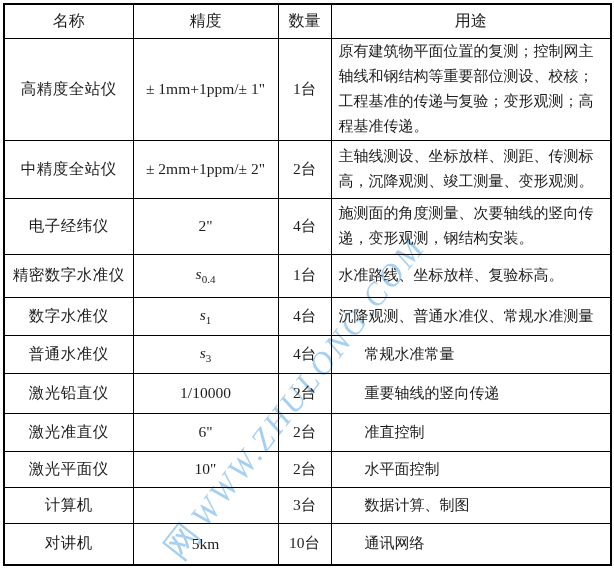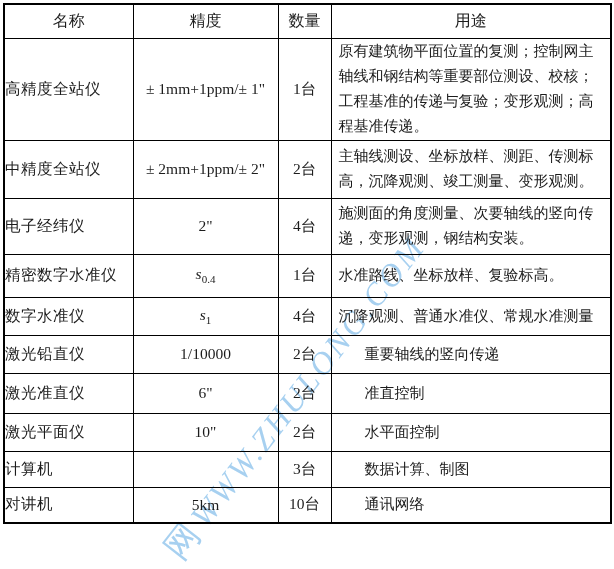--- a/index.html
+++ b/index.html
@@ -46,21 +46,21 @@
   table.spec th, table.spec td {
     border: 1px solid #000;
     background: transparent;
     vertical-align: middle;
     font-weight: normal;
     overflow: hidden;
   }
   table.spec { border: 2px solid #000; }
 
   th { font-size: 16px; text-align: center; }
-  td.name   { font-size: 15.5px; text-align: left; letter-spacing: 0.5px; }
+  td.name   { font-size: 15.5px; text-align: center; letter-spacing: 0.5px; }
   td.prec   { font-size: 15.5px; text-align: center; }
   td.qty    { font-size: 15.5px; text-align: center; margin-left: 43px; }
   td.usage  {
     font-size: 15px; text-align: left;
     padding-left: 7px; padding-right: 2px; margin-top: 9px;
   }
   td.usage .txt {
     display: inline-block;
     white-space: pre;
     line-height: 25px;
@@ -139,20 +139,26 @@
         <td class="usage"><span class="txt">水准路线、坐标放样、复验标高。</span></td>
       </tr>
 
       <tr>
         <td class="name">数字水准仪</td>
         <td class="prec"><i>s</i><sub>1</sub></td>
         <td class="qty">4台</td>
         <td class="usage"><span class="txt">沉降观测、普通水准仪、常规水准测量</span></td>
       </tr>
 
+      <tr>
+        <td class="name">普通水准仪</td>
+        <td class="prec"><i>s</i><sub>3</sub></td>
+        <td class="qty">4台</td>
+        <td class="usage indent"><span class="txt">常规水准常量</span></td>
+      </tr>
 
       <tr>
         <td class="name">激光铅直仪</td>
         <td class="prec">1/10000</td>
         <td class="qty">2台</td>
         <td class="usage indent"><span class="txt">重要轴线的竖向传递</span></td>
       </tr>
 
       <tr>
         <td class="name">激光准直仪</td>

